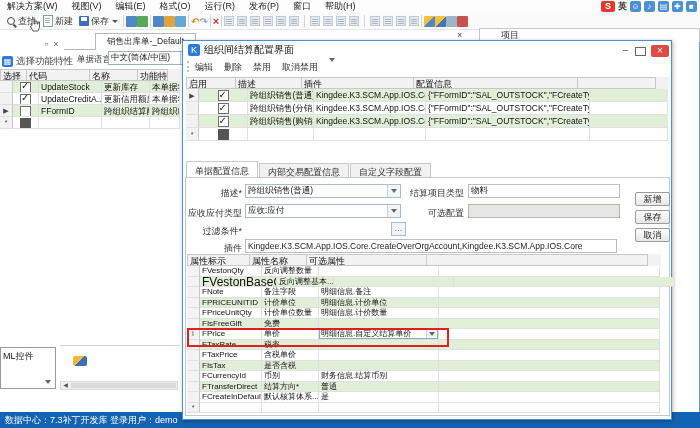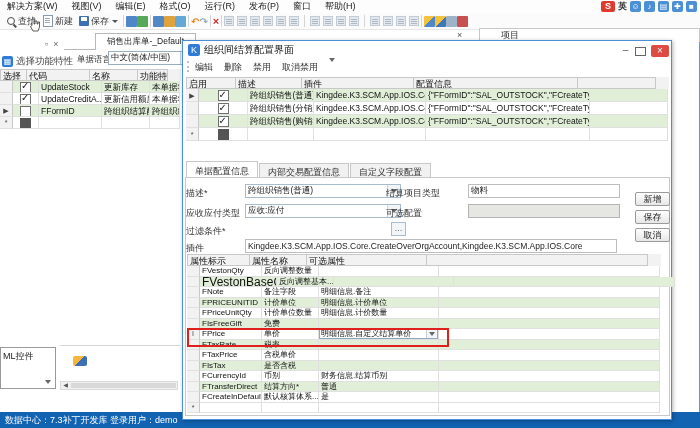--- a/index.html
+++ b/index.html
@@ -97,21 +97,21 @@
   .d-max{position:absolute;left:452px;top:6px;width:9px;height:7px;border:1px solid #666;}
   .d-close{position:absolute;left:468px;top:4px;width:18px;height:12px;background:#dd4b42;color:#fff;border-radius:2px;
            font-size:10px;line-height:11px;text-align:center;}
   .d-menu{position:absolute;left:0;top:18px;width:100%;height:16px;display:flex;align-items:center;gap:11px;
           padding-left:12px;font-size:9px;color:#333;box-sizing:border-box;}
   .d-grip{position:absolute;left:4px;top:20px;width:2px;height:11px;border-left:2px dotted #c0c0c0;}
   .d-tabs{position:absolute;left:3px;top:120px;display:flex;font-size:9px;align-items:flex-end;}
   .dtab{padding:2px 8px;background:#f1f1f1;border:1px solid #c8c8c8;border-bottom:none;margin-right:1px;color:#333;height:12px;line-height:12px;}
   .dtab.active{background:#fff;height:14px;line-height:14px;}
   .tabpage{position:absolute;left:2px;top:136px;width:485px;height:239px;border:1px solid #c8c8c8;background:#fff;box-sizing:border-box;}
-  .flabel{position:absolute;font-size:9px;color:#333;text-align:left;white-space:nowrap;}
+  .flabel{position:absolute;font-size:9px;color:#333;text-align:right;white-space:nowrap;}
   .fbox{position:absolute;height:14px;border:1px solid #a9bccc;background:#fff;font-size:8.5px;display:flex;align-items:center;box-sizing:border-box;}
   .fbox .v{flex:1;padding-left:2px;white-space:nowrap;overflow:hidden;}
   .fbox.plain{border-color:#bdbdbd;}
   .fbox.disabled{background:#e6e6e2;border-color:#b5b5b5;}
   .dots{width:14px;align-self:stretch;border-left:1px solid #a9bccc;background:#f1f5f8;text-align:center;font-size:8px;line-height:12px;flex:none;}
   .dbtn{position:absolute;left:449px;width:35px;height:14px;background:linear-gradient(#fefefe,#e7e7e7);
         border:1px solid #9b9b9b;border-radius:2px;font-size:9px;text-align:center;line-height:12px;color:#222;box-sizing:border-box;}
   .cellcombo{display:flex;align-items:center;border:1px solid #8fa8be;background:#fff;height:10px;margin-top:0px;box-sizing:border-box;}
   .cellcombo .v{flex:1;padding-left:1px;overflow:hidden;white-space:nowrap;}
   .cellcombo .dd{width:10px;}

